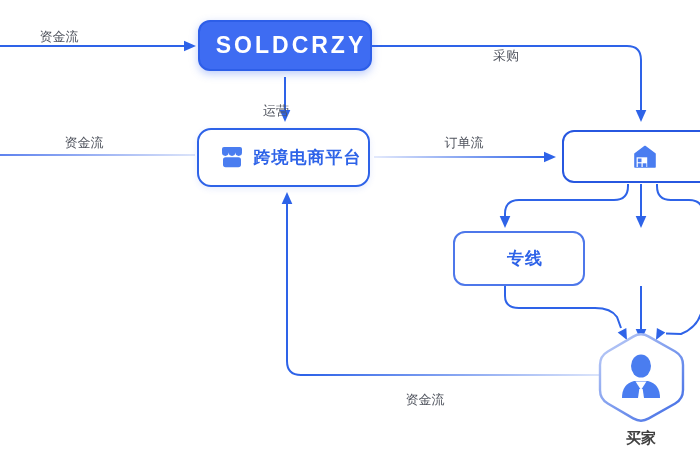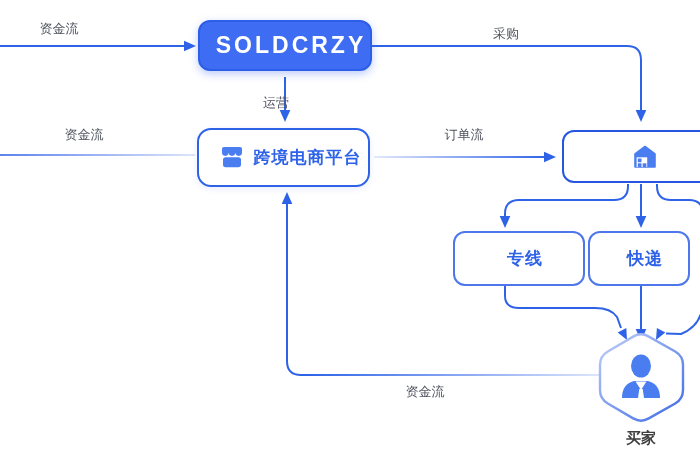--- a/index.html
+++ b/index.html
@@ -18,24 +18,24 @@
     box-shadow:0 3px 8px rgba(62,108,242,.35);
   }
   #soldcrzy .txt{color:#ffffff;font-size:23px;letter-spacing:3px;}
   #platform{left:197px;top:128px;width:173px;height:59px;border:2px solid #2e63e8;border-radius:14px;
     box-shadow:0 2px 6px rgba(62,108,242,.12);}
   #warehouse{left:562px;top:130px;width:154px;height:53px;border:2px solid #2757e0;}
   #zhuanxian{left:453px;top:231px;width:132px;height:55px;border:2px solid #4d77ea;}
   #kuaidi{left:588px;top:231px;width:102px;height:55px;border:2px solid #4d77ea;}
   .edge-label{
     position:absolute;z-index:2;transform:translateX(-50%);
-    font-size:13px;color:#50545e;white-space:nowrap;
+    font-size:13px;color:#50545e;white-space:nowrap;margin-top:8px;
   }
   #lbl-fund-top{left:59px;top:20px;}
-  #lbl-procurement{left:506px;top:25px;}
+  #lbl-procurement{left:506px;top:39px;}
   #lbl-operations{left:276px;top:94px;}
   #lbl-fund-mid{left:84px;top:126px;}
   #lbl-order{left:464px;top:126px;}
   #lbl-fund-return{left:425px;top:383px;}
   #lbl-buyer{
     position:absolute;left:641px;top:429px;transform:translateX(-50%);z-index:2;
     font-size:15px;font-weight:600;color:#404040;white-space:nowrap;
   }
   .ico{flex:0 0 auto;display:block;}
 </style>
@@ -153,23 +153,20 @@
       <rect x="6.8" y="15.5" width="3.7" height="3.7" fill="#4a7df0"></rect>
       <rect x="6.8" y="20.3" width="3.7" height="3.7" fill="#4a7df0"></rect>
       <rect x="11.7" y="20.3" width="3.7" height="3.7" fill="#4a7df0"></rect>
     </svg>
   </div>
 
   <div class="node" id="zhuanxian">
     <span class="txt">专线</span>
   </div>
 
-  <div class="node" id="kuaidi">
-    <span class="txt">快递</span>
-  </div>
 
   <div class="edge-label" id="lbl-fund-top">资金流</div>
   <div class="edge-label" id="lbl-procurement">采购</div>
   <div class="edge-label" id="lbl-operations">运营</div>
   <div class="edge-label" id="lbl-fund-mid">资金流</div>
   <div class="edge-label" id="lbl-order">订单流</div>
   <div class="edge-label" id="lbl-fund-return">资金流</div>
 
   <div id="lbl-buyer">买家</div>
 

